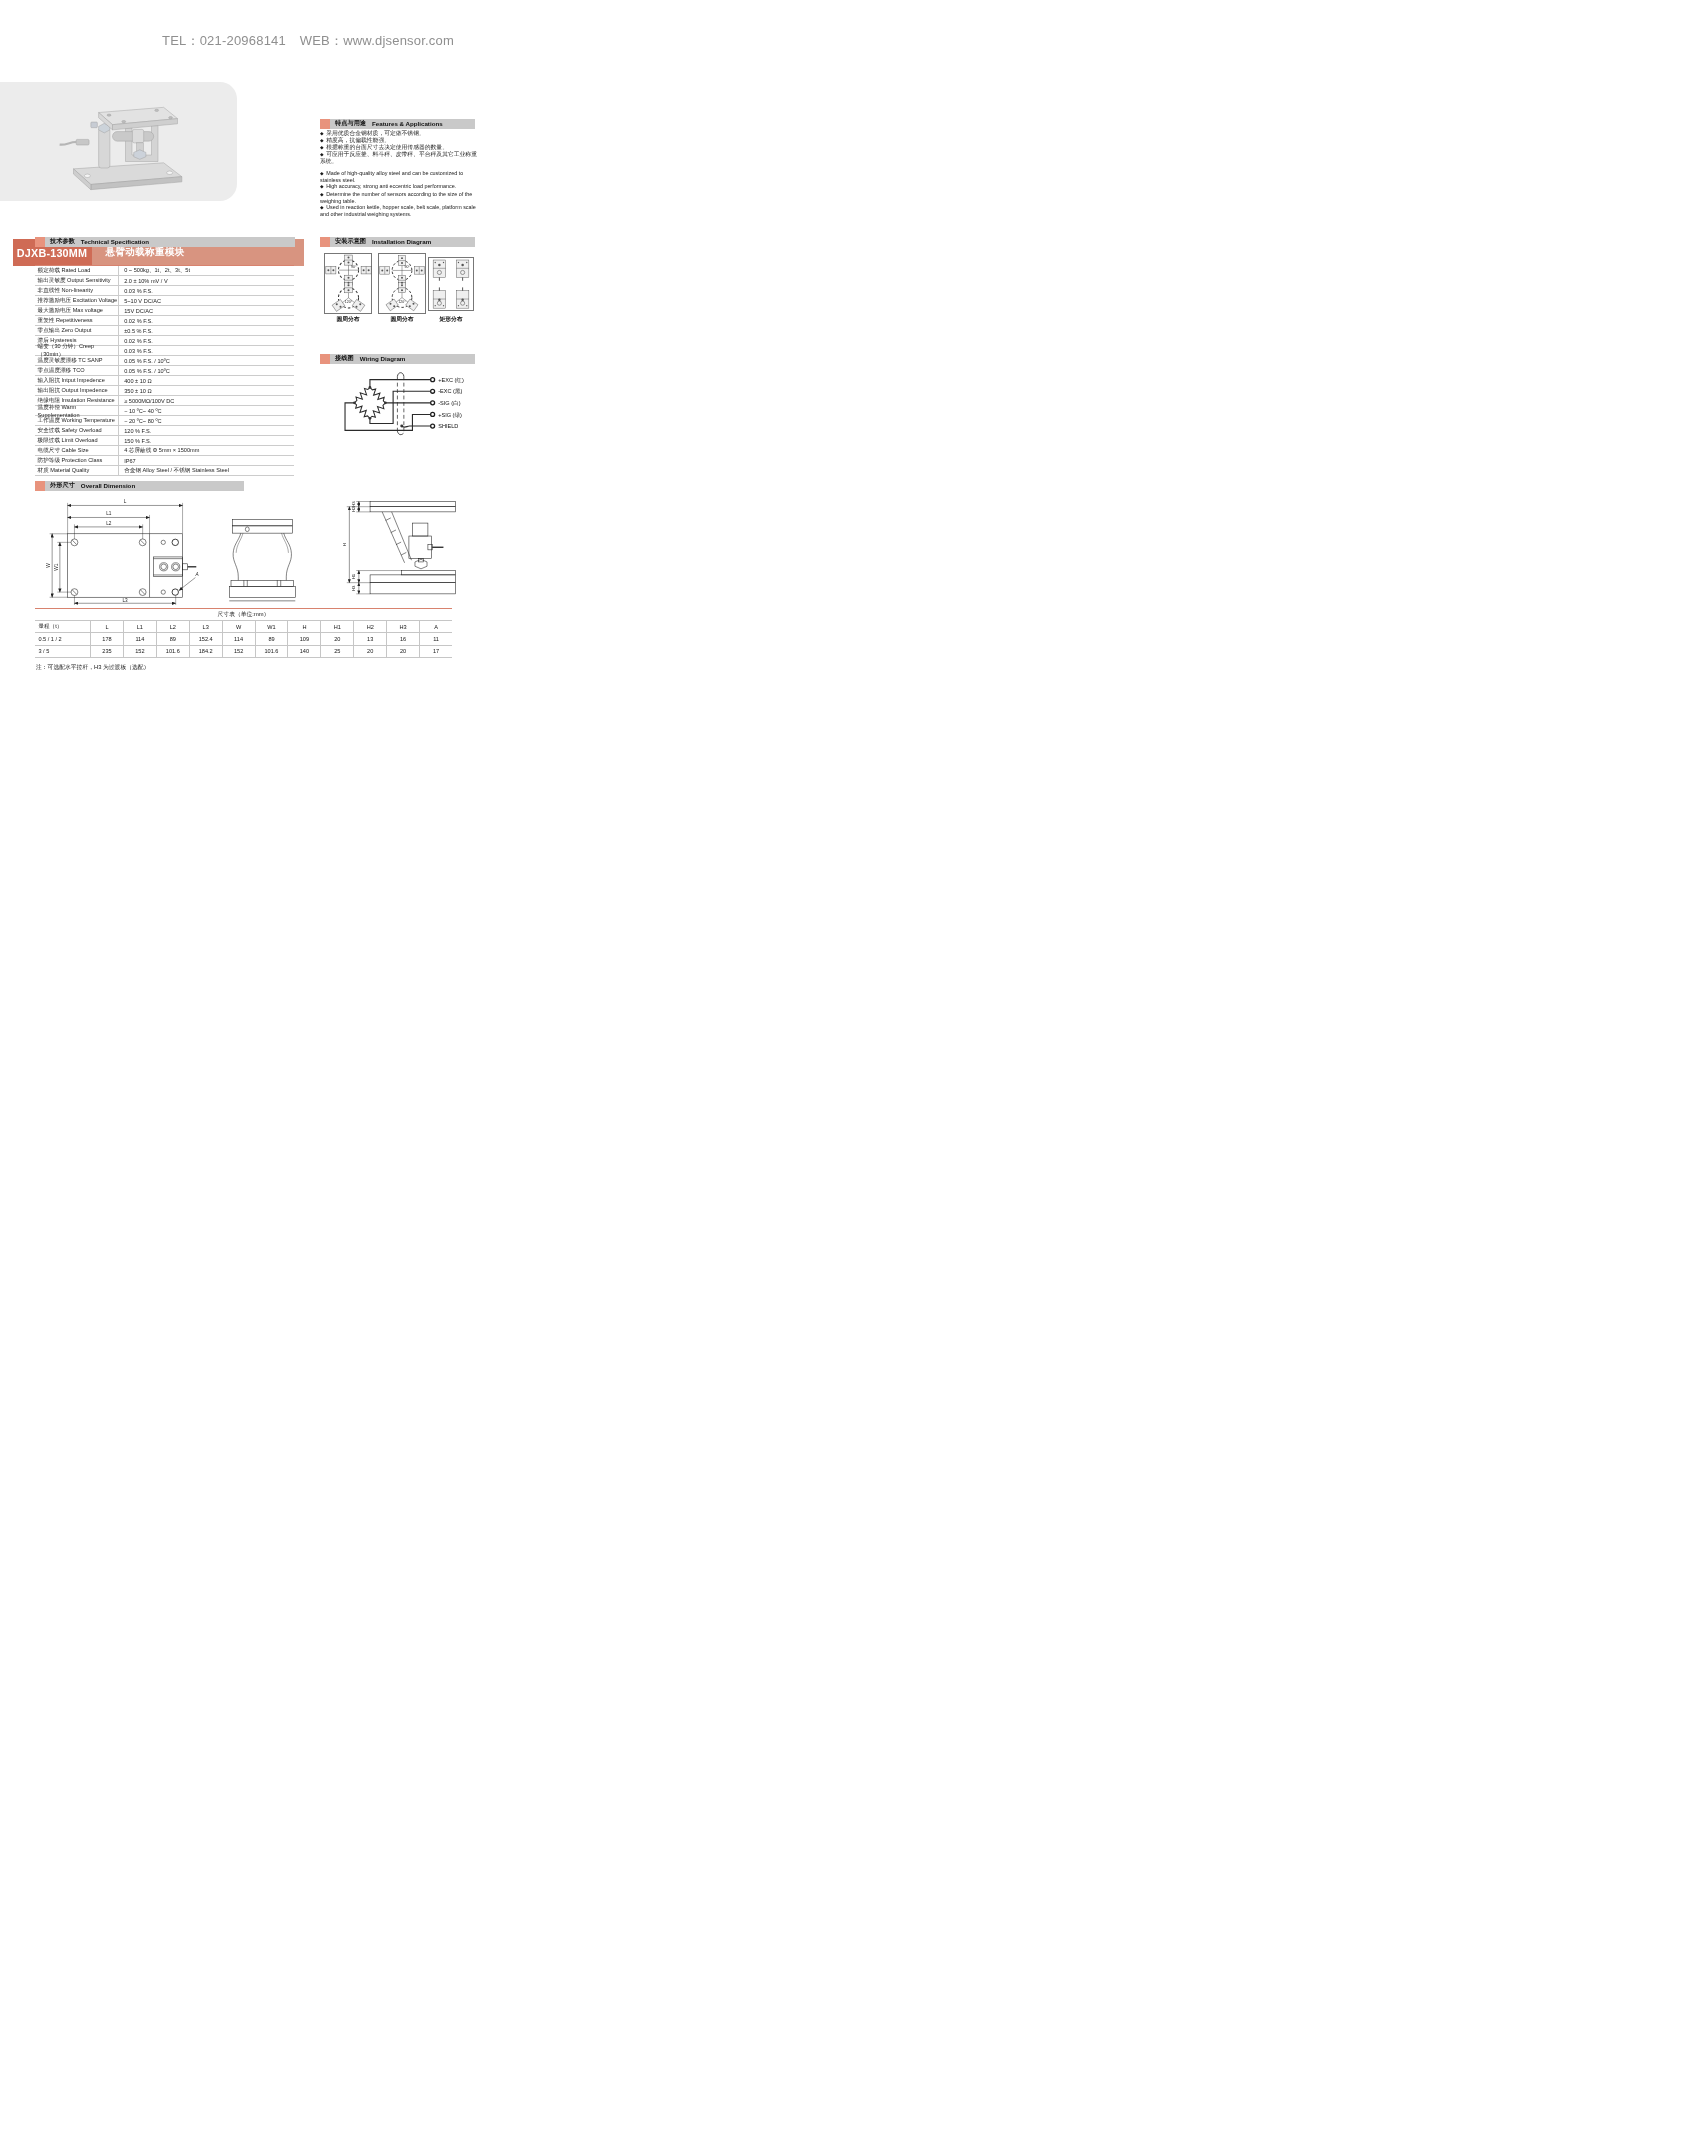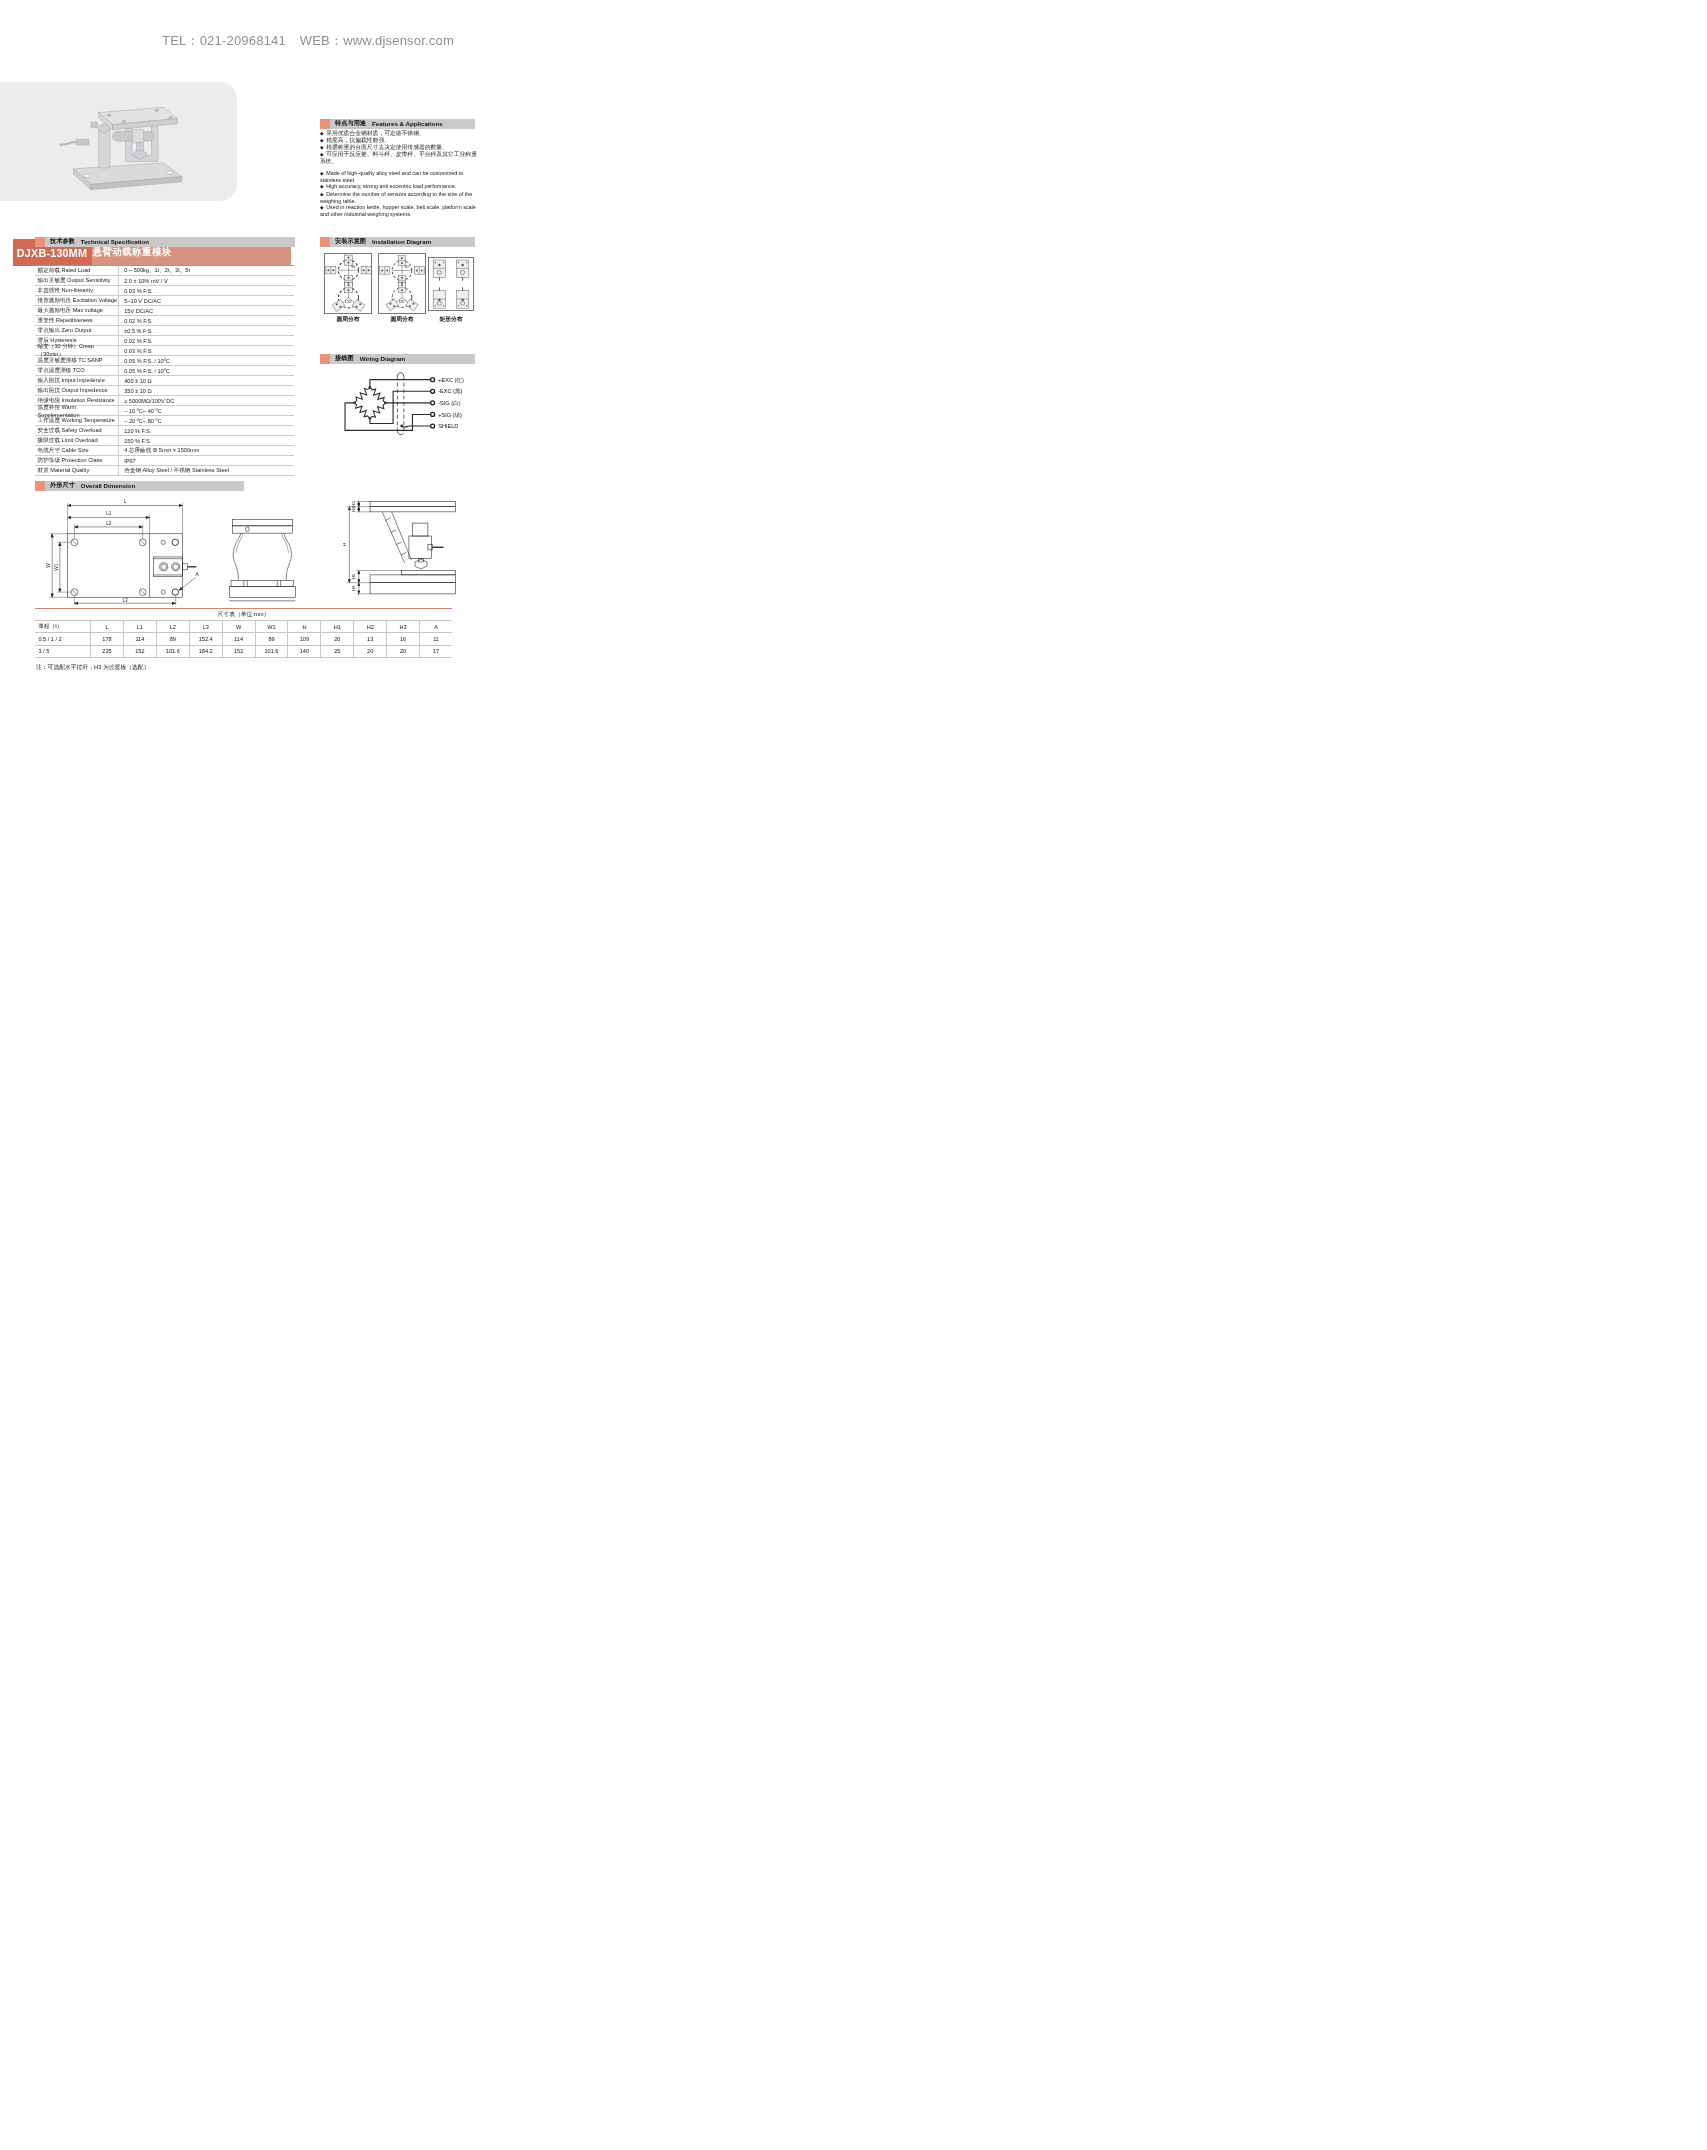--- a/index.html
+++ b/index.html
@@ -12,21 +12,21 @@
 
   
   .photo-card{position:absolute;left:0;top:82px;width:237px;height:119px;background:#ececec;
               border-radius:0 17px 17px 0;display:flex;align-items:center;justify-content:center;}
 
   
   .title-bar{position:absolute;left:12.5px;top:191px;height:27px;display:flex;margin-top:48px;}
   .title-model{width:79px;background:#cf6b55;color:#fff;font-weight:bold;font-size:10.8px;
                display:flex;align-items:center;justify-content:center;letter-spacing:0.2px;}
   .title-name{width:198px;background:#d89480;color:#fff;font-weight:bold;font-size:9.5px;
-              display:flex;align-items:center;padding-left:1px;letter-spacing:0.4px;}
+              display:flex;align-items:center;padding-left:14px;letter-spacing:0.4px;}
 
   
   .sec-head{position:absolute;height:9.5px;background:#c9c9c9;display:flex;align-items:center;
             font-weight:bold;font-size:6.2px;color:#111;white-space:nowrap;}
   .sec-head .sq{width:9.5px;height:10.3px;background:#e8937d;margin-right:5.6px;flex:0 0 auto;}
   .sec-head .cn{margin-right:6px;}
 
   
   .feat{position:absolute;left:320px;top:130px;width:157px;color:#1a1a1a;}
   .cnlist{font-size:5.8px;line-height:7px;margin-bottom:4.7px;}

